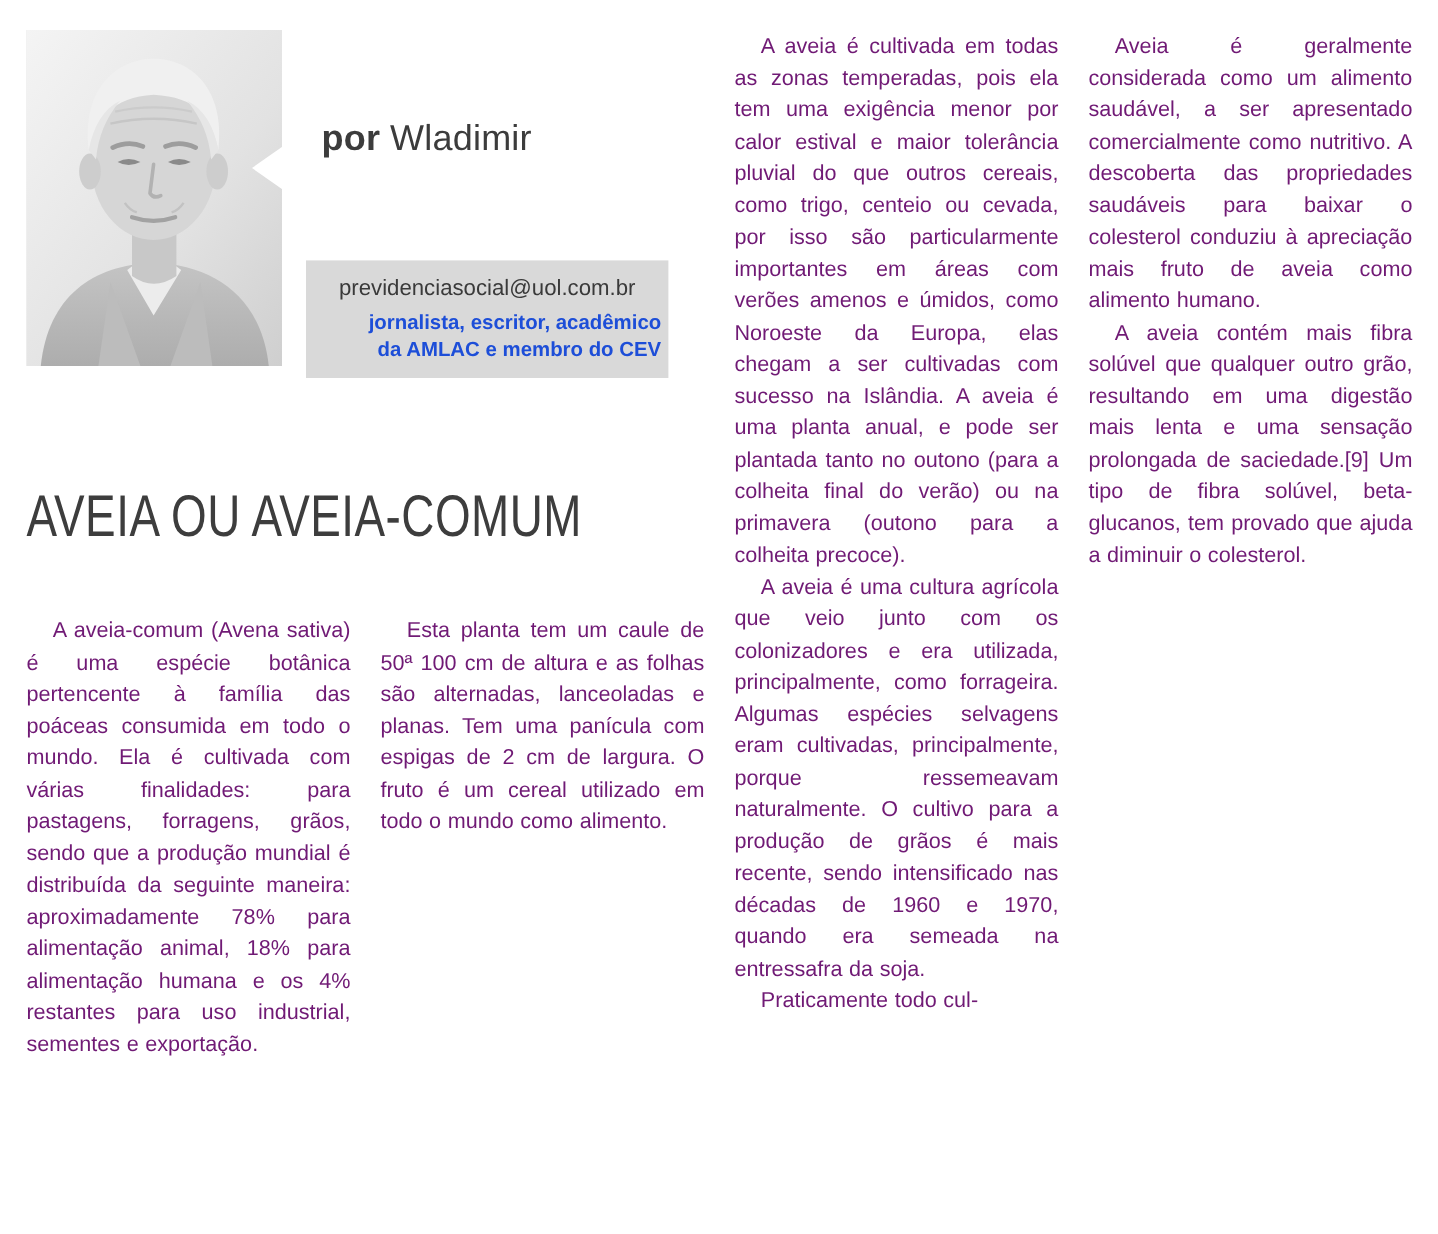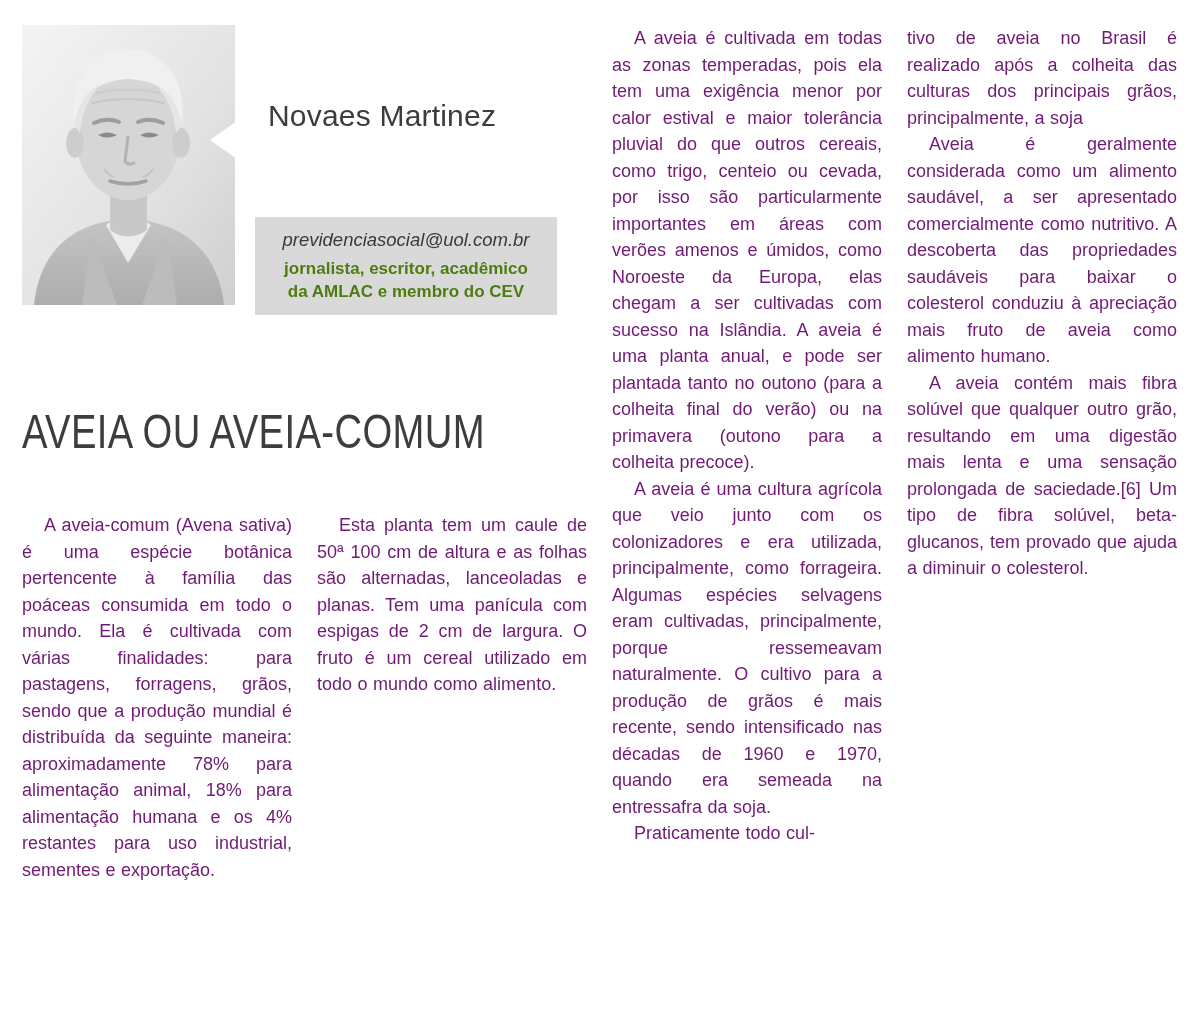--- a/index.html
+++ b/index.html
@@ -43,29 +43,29 @@
   .byline .por { font-weight:bold; margin-right:8px; }
 
   .contact-box {
     position:absolute; left:233px; top:192px;
     width:302px;
     background:#d9d9d9;
     text-align:center;
     padding:11px 6px 12px 6px;
   }
   .contact-email {
-    font-style:italic;
     font-size:18.5px; line-height:24px;
     color:#3a3a3a;
     margin-bottom:5px;
   }
   .contact-role {
     font-weight:bold;
     font-size:17px; line-height:23px;
-    color:#4d7c0f;
+    color:#1d4ed8;
+    text-align:right;
   }
 
   
   .headline {
     margin-top:70px;
     font-size:49px;
     font-weight:400;
     color:#3d3d3d;
     line-height:1;
     white-space:nowrap;
@@ -144,21 +144,21 @@
 
           <path d="M70 78 Q106 70 142 78" stroke="#c6c6c6" stroke-width="2" fill="none"></path>
           <path d="M74 68 Q106 61 138 68" stroke="#cbcbcb" stroke-width="2" fill="none"></path>
           <path d="M82 144 Q86 150 92 152" stroke="#c2c2c2" stroke-width="2" fill="none"></path>
           <path d="M131 144 Q127 150 121 152" stroke="#c2c2c2" stroke-width="2" fill="none"></path>
         </svg>
         <div class="pointer"></div>
       </div>
 
       <div class="byline">
-        <div>Novaes Martinez</div>
+        <div><span class="por">por</span><span>Wladimir</span></div>
       </div>
 
       <div class="contact-box">
         <div class="contact-email">previdenciasocial@uol.com.br</div>
         <div class="contact-role">jornalista, escritor, acadêmico</div>
         <div class="contact-role">da AMLAC e membro do CEV</div>
       </div>
     </div>
 
     <h1 class="headline">AVEIA OU AVEIA-COMUM</h1>
@@ -173,18 +173,17 @@
     </div>
   </div>
 
   <div class="col">
     <p>A aveia é cultivada em todas as zonas temperadas, pois ela tem uma exigência menor por calor estival e maior tolerância pluvial do que outros cereais, como trigo, centeio ou cevada, por isso são particularmente importantes em áreas com verões amenos e úmidos, como Noroeste da Europa, elas chegam a ser cultivadas com sucesso na Islândia. A aveia é uma planta anual, e pode ser plantada tanto no outono (para a colheita final do verão) ou na primavera (outono para a colheita precoce).</p>
     <p>A aveia é uma cultura agrícola que veio junto com os colonizadores e era utilizada, principalmente, como forrageira. Algumas espécies selvagens eram cultivadas, principalmente, porque ressemeavam naturalmente. O cultivo para a produção de grãos é mais recente, sendo intensificado nas décadas de 1960 e 1970, quando era semeada na entressafra da soja.</p>
     <p>Praticamente todo cul-</p>
   </div>
 
   <div class="col">
-    <p class="cont">tivo de aveia no Brasil é realizado após a colheita das culturas dos principais grãos, principalmente, a soja</p>
     <p>Aveia é geralmente considerada como um alimento saudável, a ser apresentado comercialmente como nutritivo. A descoberta das propriedades saudáveis para baixar o colesterol conduziu à apreciação mais fruto de aveia como alimento humano.</p>
-    <p>A aveia contém mais fibra solúvel que qualquer outro grão, resultando em uma digestão mais lenta e uma sensação prolongada de saciedade.[6] Um tipo de fibra solúvel, beta-glucanos, tem provado que ajuda a diminuir o colesterol.</p>
+    <p>A aveia contém mais fibra solúvel que qualquer outro grão, resultando em uma digestão mais lenta e uma sensação prolongada de saciedade.[9] Um tipo de fibra solúvel, beta-glucanos, tem provado que ajuda a diminuir o colesterol.</p>
   </div>
 
 </div>
 
 </body></html>

